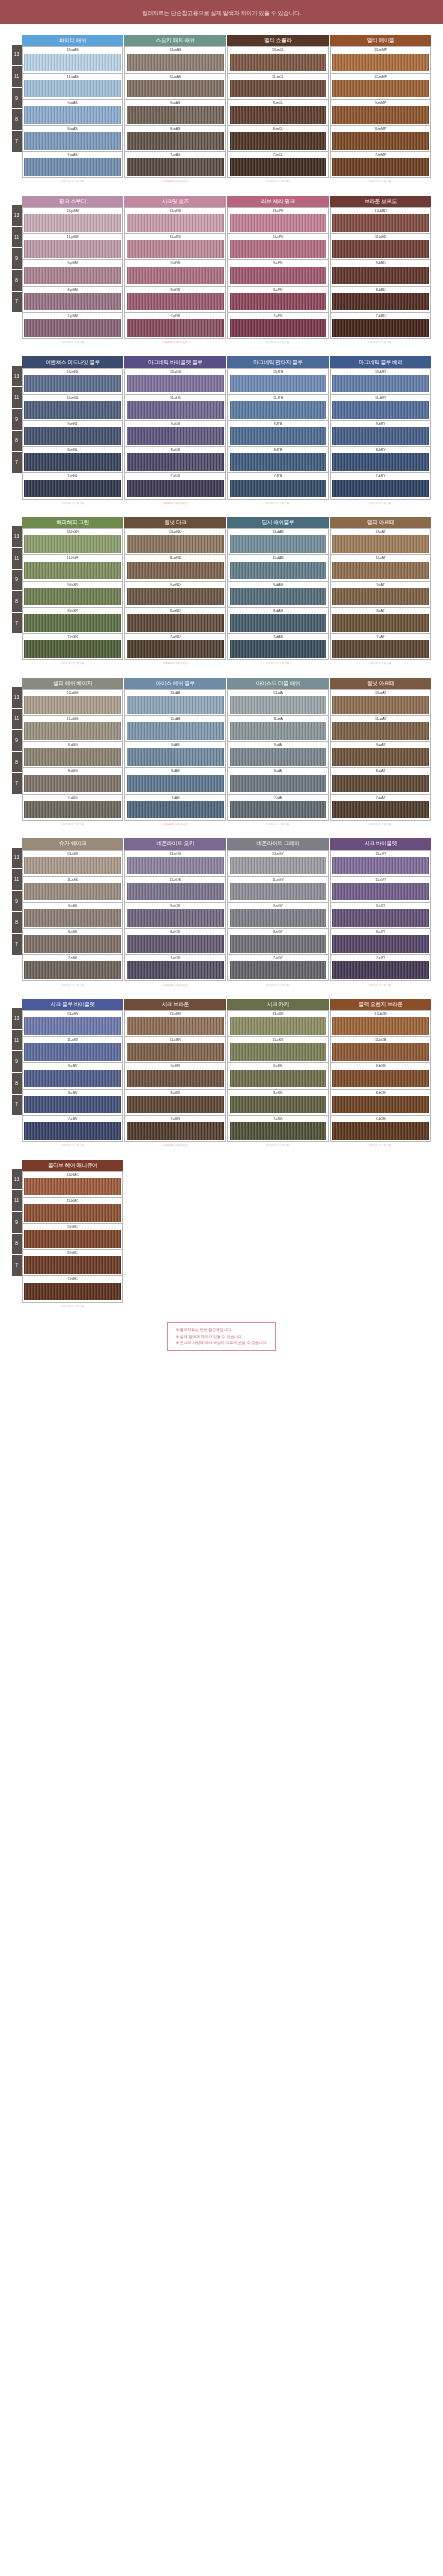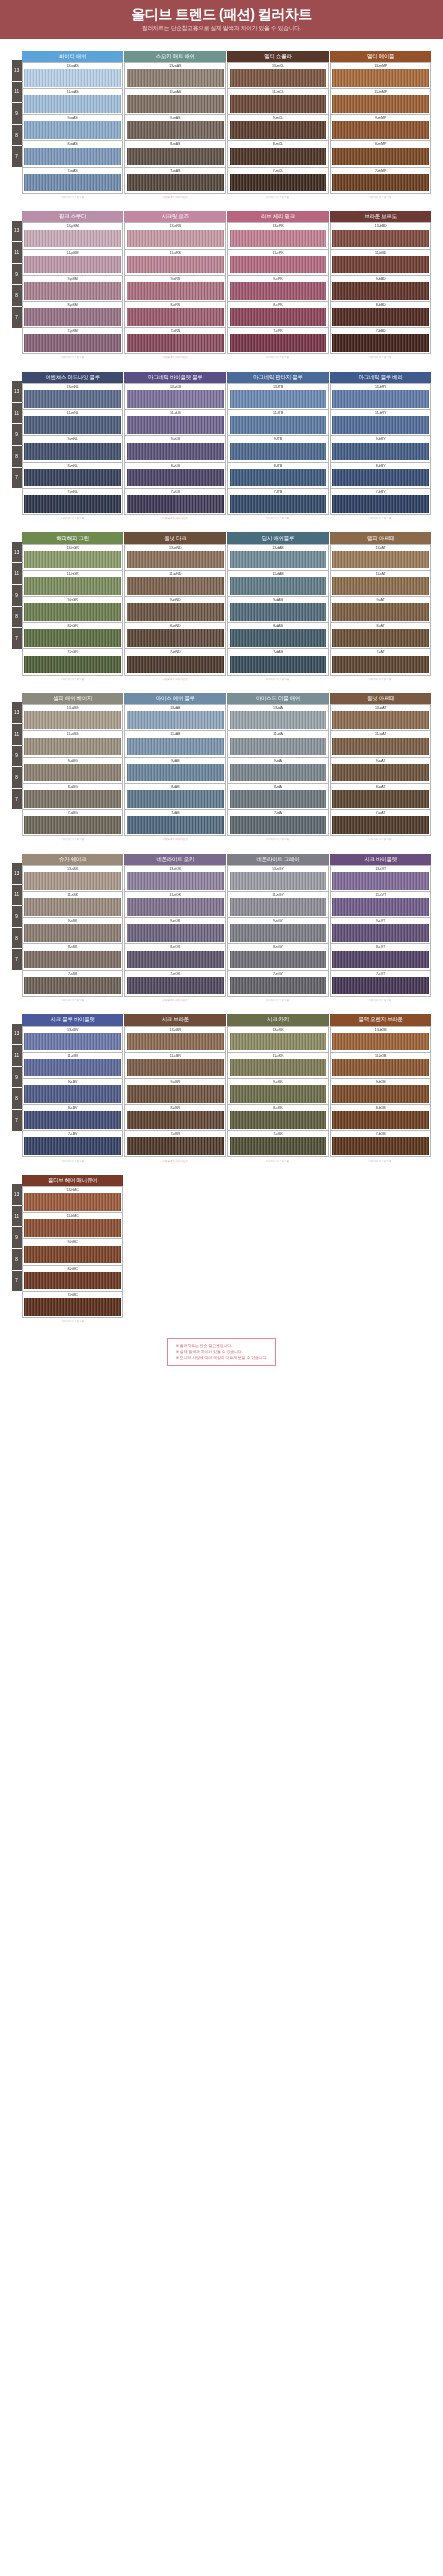--- a/index.html
+++ b/index.html
@@ -40,21 +40,20 @@
   .legend-wrap{display:flex;justify-content:center;padding:13.4px 0 17.5px 0;}
   .legend{border:0.5px solid #d98a96;padding:4.1px 8.2px;text-align:left;}
   .legend div{font-size:3.9px;color:#c2566a;line-height:6.2px;letter-spacing:-0.1px;}
 </style>
 </head>
 <body>
 
 <div id="page">
 
   <div class="banner">
-    <div class="title">올디브 트렌드 (패션) 컬러차트</div>
     <div class="subtitle">컬러차트는 단순참고용으로 실제 발색과 차이가 있을 수 있습니다.</div>
   </div>
 
   <div id="sections-host">
       <div class="section">
         <div class="sec-inner">
           <div class="levels">
             <div class="lvl" style="height: 21.6px;">13</div>
             <div class="lvl" style="height: 21.6px;">11</div>
             <div class="lvl" style="height: 21.6px;">9</div>

